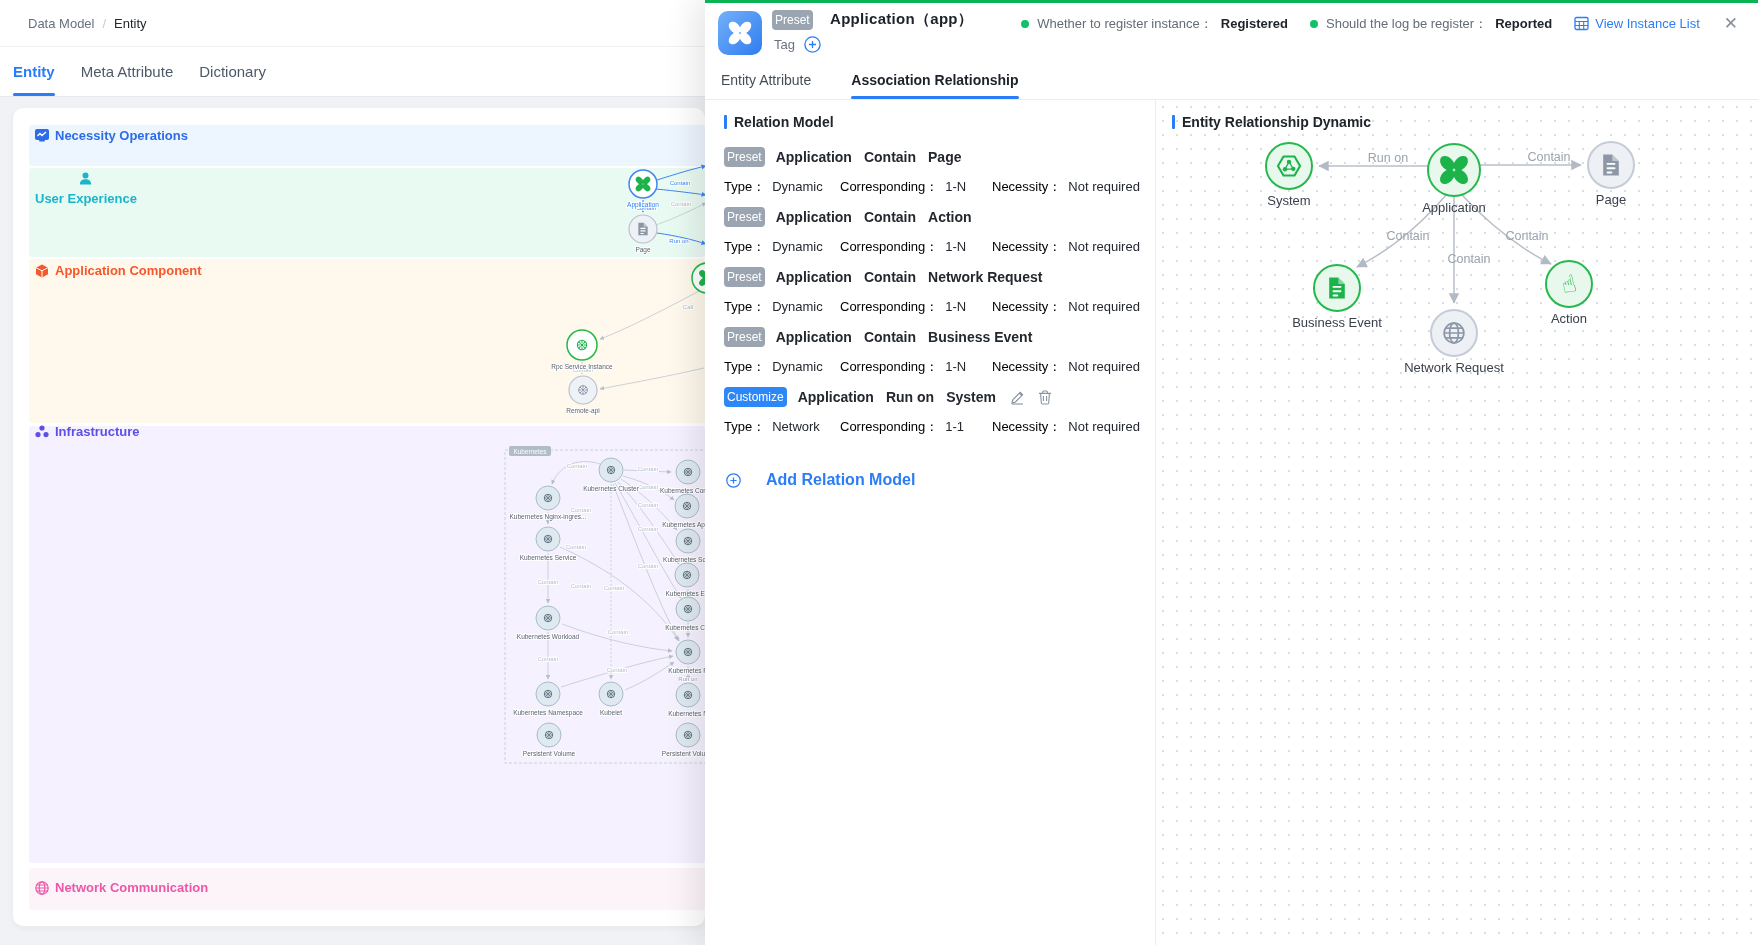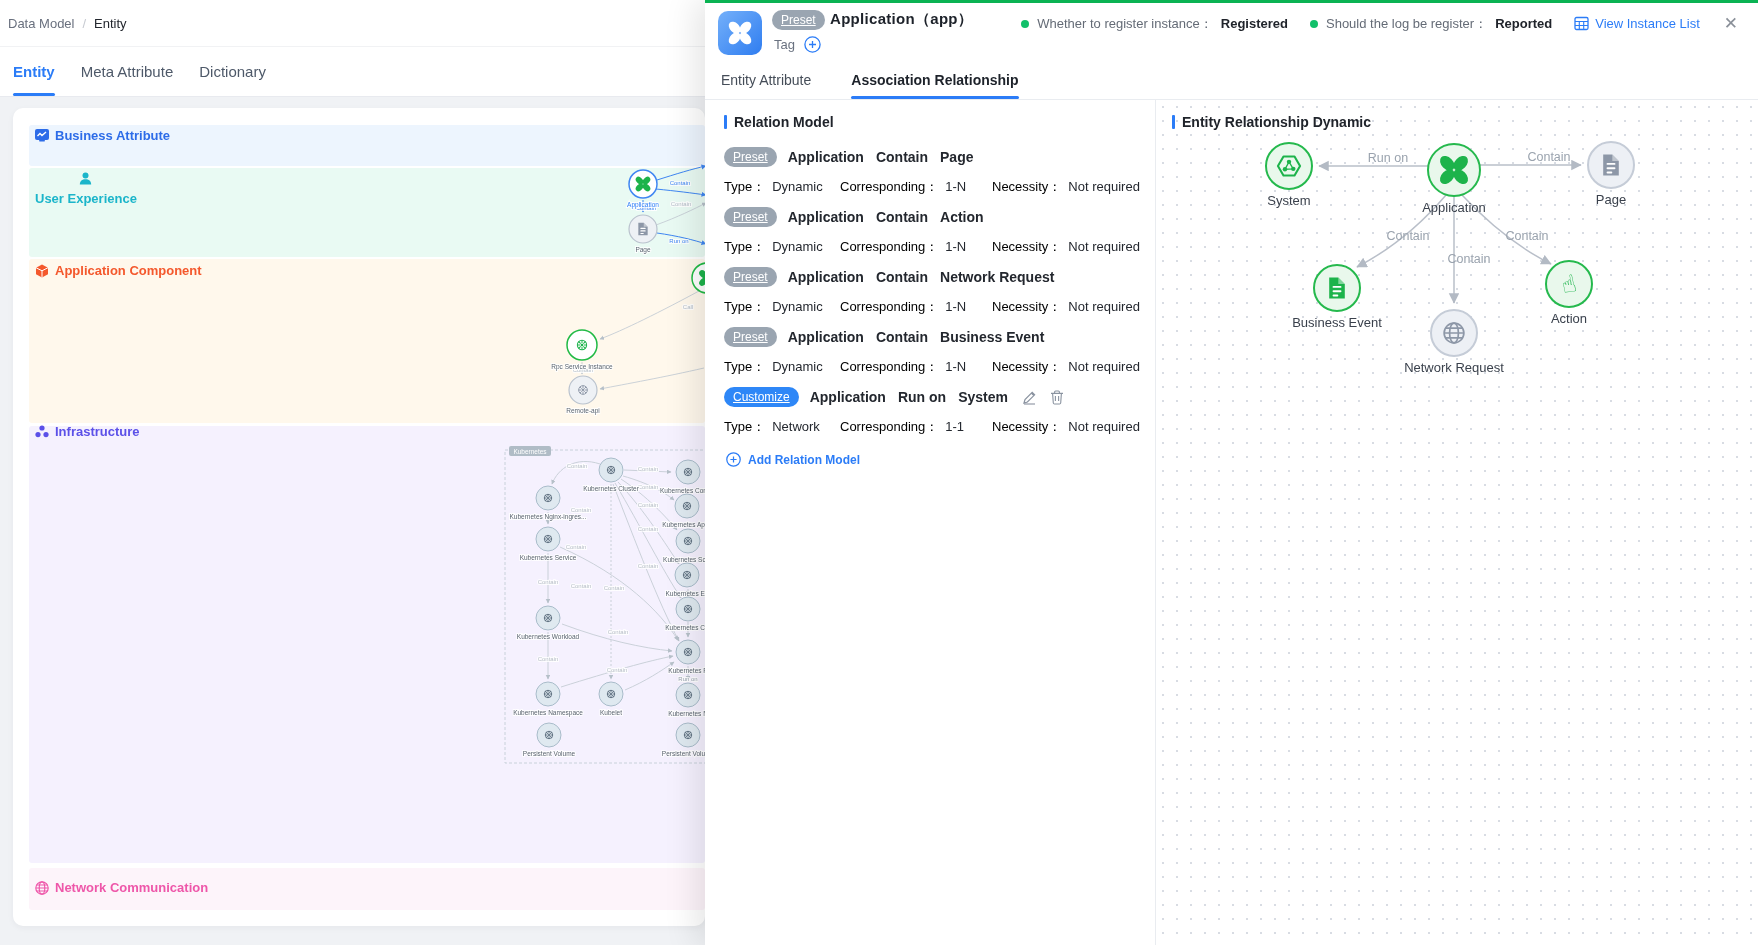--- a/index.html
+++ b/index.html
@@ -1,42 +1,42 @@
 <!DOCTYPE html>
 <html><head>
 <meta charset="utf-8">
 <style>
   html,body{margin:0;padding:0;background:#e7e9ee;}
   .stage{position:relative;width:1758px;height:945px;overflow:hidden;
          background:#f0f2f5;font-family:"Liberation Sans",sans-serif;
          -webkit-font-smoothing:antialiased;}
   
   .crumb-bar{position:absolute;left:0;top:0;width:705px;height:47px;background:#fff;
-             border-bottom:1px solid #f1f2f4;display:flex;align-items:center;padding-left:8px;box-sizing:border-box;}
+             border-bottom:1px solid #f1f2f4;display:flex;align-items:center;padding-left:28px;box-sizing:border-box;}
   .crumb-bar .c1{font-size:13px;color:#69707e;}
   .crumb-bar .sep{font-size:13px;color:#c6cad1;margin:0 8px;}
   .crumb-bar .c2{font-size:13px;color:#23272e;}
   .tabs-bar{position:absolute;left:0;top:47px;width:705px;height:50px;background:#fff;
             border-bottom:1px solid #e8eaef;display:flex;align-items:center;gap:26px;padding-left:13px;box-sizing:border-box;}
   .ptab{font-size:15px;color:#4e5969;height:100%;display:flex;align-items:center;position:relative;cursor:pointer;}
   .ptab.active{color:#2b7cf7;font-weight:bold;}
   .ptab.active::after{content:"";position:absolute;left:0;right:0;bottom:0;height:3px;background:#2b7cf7;border-radius:2px;}
   .canvas-card{position:absolute;left:13px;top:108px;width:692px;height:818px;background:#fff;
                border-radius:10px;box-shadow:0 2px 6px rgba(30,40,60,.05);overflow:hidden;}
   .band{position:absolute;left:16px;width:676px;border-radius:3px;}
   .band-label{position:absolute;left:22px;display:flex;align-items:center;gap:6px;font-size:13px;font-weight:bold;}
   .band-label svg{display:block;}
   #mini-svg{position:absolute;left:13px;top:108px;pointer-events:none;}
   
   .panel{position:absolute;left:705px;top:0;width:1053px;height:945px;background:#fff;
          border-top:3px solid #0ab353;box-shadow:-10px 0 30px rgba(0,0,0,.10);box-sizing:border-box;}
   .app-icon{position:absolute;left:13px;top:8px;width:44px;height:44px;border-radius:10px;
             background:linear-gradient(135deg,#74b0fa,#2f7df0);display:flex;align-items:center;justify-content:center;}
-  .badge{display:inline-flex;align-items:center;height:20px;padding:0 9px;border-radius:10px;
-         font-size:12px;color:#fff;background:#9aa5b1;text-decoration:underline;}
+  .badge{display:inline-flex;align-items:center;height:20px;padding:0 3px;border-radius:4px;
+         font-size:12px;color:#fff;background:#9aa5b1;}
   .badge.customize{background:#2e87f7;}
   .hd-badge{position:absolute;left:67px;top:7px;}
   .panel-title{position:absolute;left:125px;top:7px;font-size:15px;font-weight:bold;color:#1d222a;letter-spacing:.3px;}
   .tag-row{position:absolute;left:69px;top:33px;display:flex;align-items:center;gap:9px;}
   .tag-row .t{font-size:13px;color:#6a7280;}
   .hd-right{position:absolute;right:18px;top:10px;display:flex;align-items:center;gap:22px;}
   .status{display:flex;align-items:center;gap:8px;font-size:13px;}
   .status .dot{width:8px;height:8px;border-radius:50%;background:#12c06a;}
   .status .lb{color:#646b76;}
   .status .vl{color:#20242b;font-weight:bold;}
@@ -54,22 +54,22 @@
   .rel-row{margin-bottom:0;}
   .rel-name{display:flex;align-items:center;gap:11px;height:20px;margin-top:10px;}
   .rel-name .parts{display:flex;gap:12px;font-size:14px;font-weight:bold;color:#23272e;}
   .rel-name .acts{display:flex;gap:13px;margin-left:3px;}
   .rel-name .acts svg{cursor:pointer;display:block;}
   .rel-meta{display:flex;margin-top:11px;font-size:13px;height:16px;margin-bottom:13px;}
   .rel-meta .g1{width:116px;}
   .rel-meta .g2{width:152px;}
   .rel-meta .lb{color:#000000;}
   .rel-meta .vl{color:#23272e;margin-left:7px;}
-  .add-link{position:absolute;left:21px;top:449px;display:flex;align-items:center;gap:7px;
-            font-size:12px;color:#2b7cf7;font-weight:bold;cursor:pointer;}
+  .add-link{position:absolute;left:21px;top:468px;display:flex;align-items:center;gap:25px;
+            font-size:16px;color:#2b7cf7;font-weight:bold;cursor:pointer;}
   .v-divider{position:absolute;left:450px;top:97px;width:1px;height:848px;background:#e9ecf0;}
   .er-pane{position:absolute;left:451px;top:97px;width:602px;height:848px;
            background-image:radial-gradient(circle,#d8dce3 1px,transparent 1.3px);background-size:14px 14px;}
   .er-head{position:absolute;left:16px;top:14px;}
   #er-svg{position:absolute;left:0;top:0;}
 </style>
 </head>
 <body>
 
 <div class="stage">
@@ -87,21 +87,21 @@
 
   <div class="canvas-card">
     <div id="bands">
         <div class="band" style="top: 17px; height: 41px; background: rgb(237, 245, 254);"></div>
         <div class="band-label" style="top: 20px; color: rgb(45, 108, 232);">
           <svg width="14" height="13" viewBox="0 0 14 13">
             <rect x="0" y="0" width="14" height="11" rx="2" fill="#2d6ce8"></rect>
             <path d="M2.5,7 L5,4.5 L7,6.5 L11,3" stroke="#fff" stroke-width="1.4" fill="none"></path>
             <rect x="4" y="11" width="6" height="1.6" rx=".8" fill="#2d6ce8"></rect>
           </svg>
-          <span>Business Attribute</span>
+          <span>Necessity Operations</span>
         </div>
         <div class="band" style="top: 60px; height: 89px; background: rgb(233, 250, 243);"></div>
         <div class="band-label" style="top: 64px; color: rgb(27, 181, 202); flex-direction: column;">
           <svg width="13" height="13" viewBox="0 0 13 13">
             <circle cx="6.5" cy="3.4" r="3" fill="#1bb5ca"></circle>
             <path d="M.8,12.6 C.8,9 3.2,7.2 6.5,7.2 C9.8,7.2 12.2,9 12.2,12.6 Z" fill="#1bb5ca"></path>
           </svg>
           <span>User Experience</span>
         </div>
         <div class="band" style="top: 151px; height: 164px; background: rgb(255, 248, 236);"></div>

